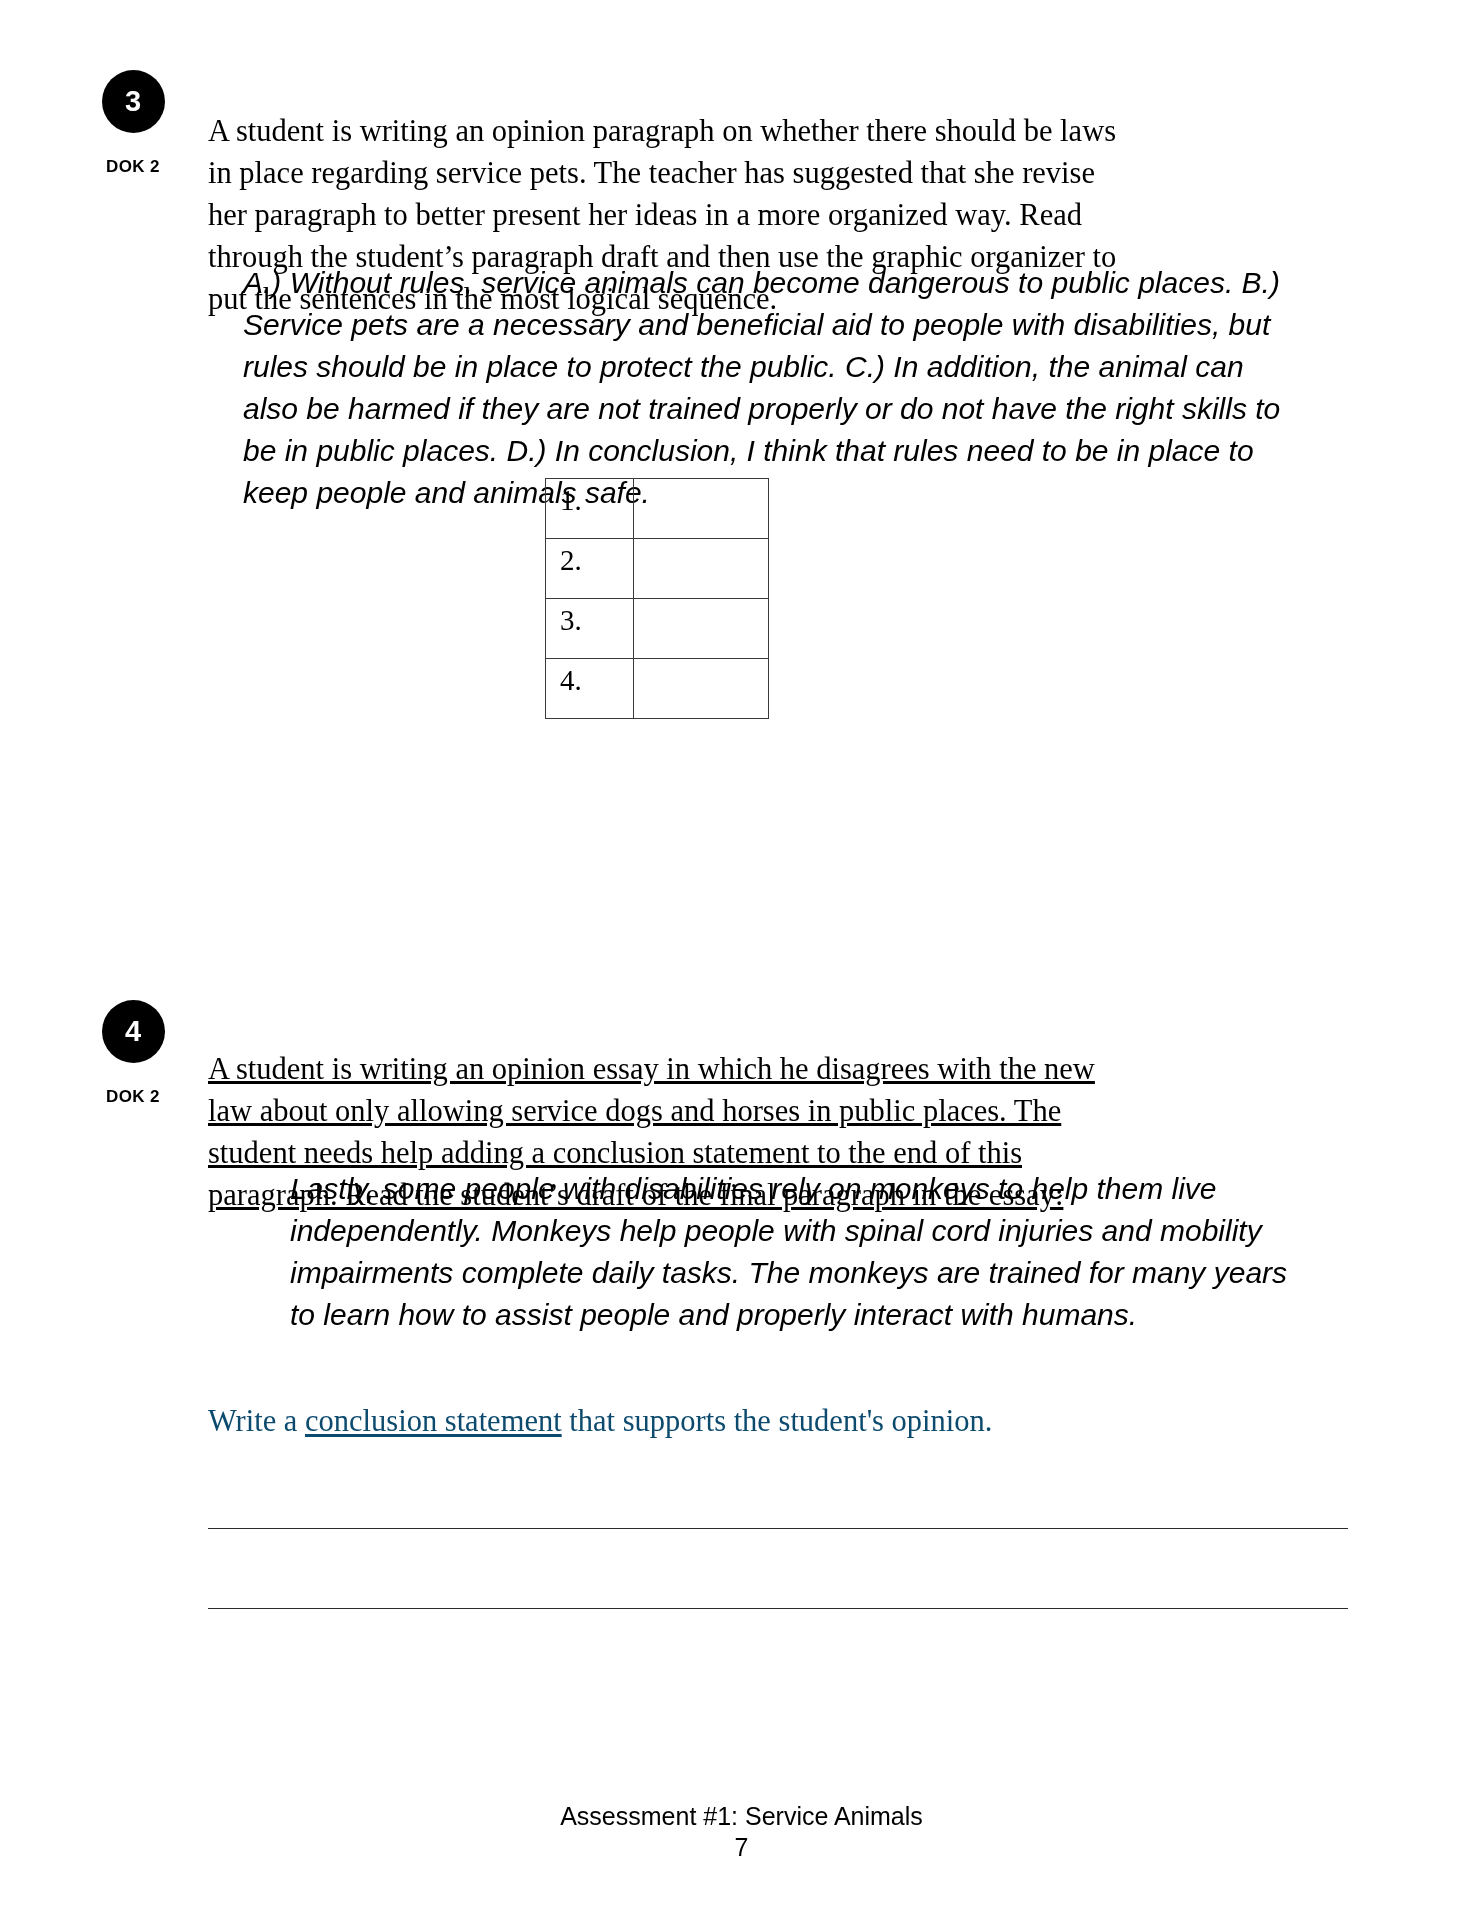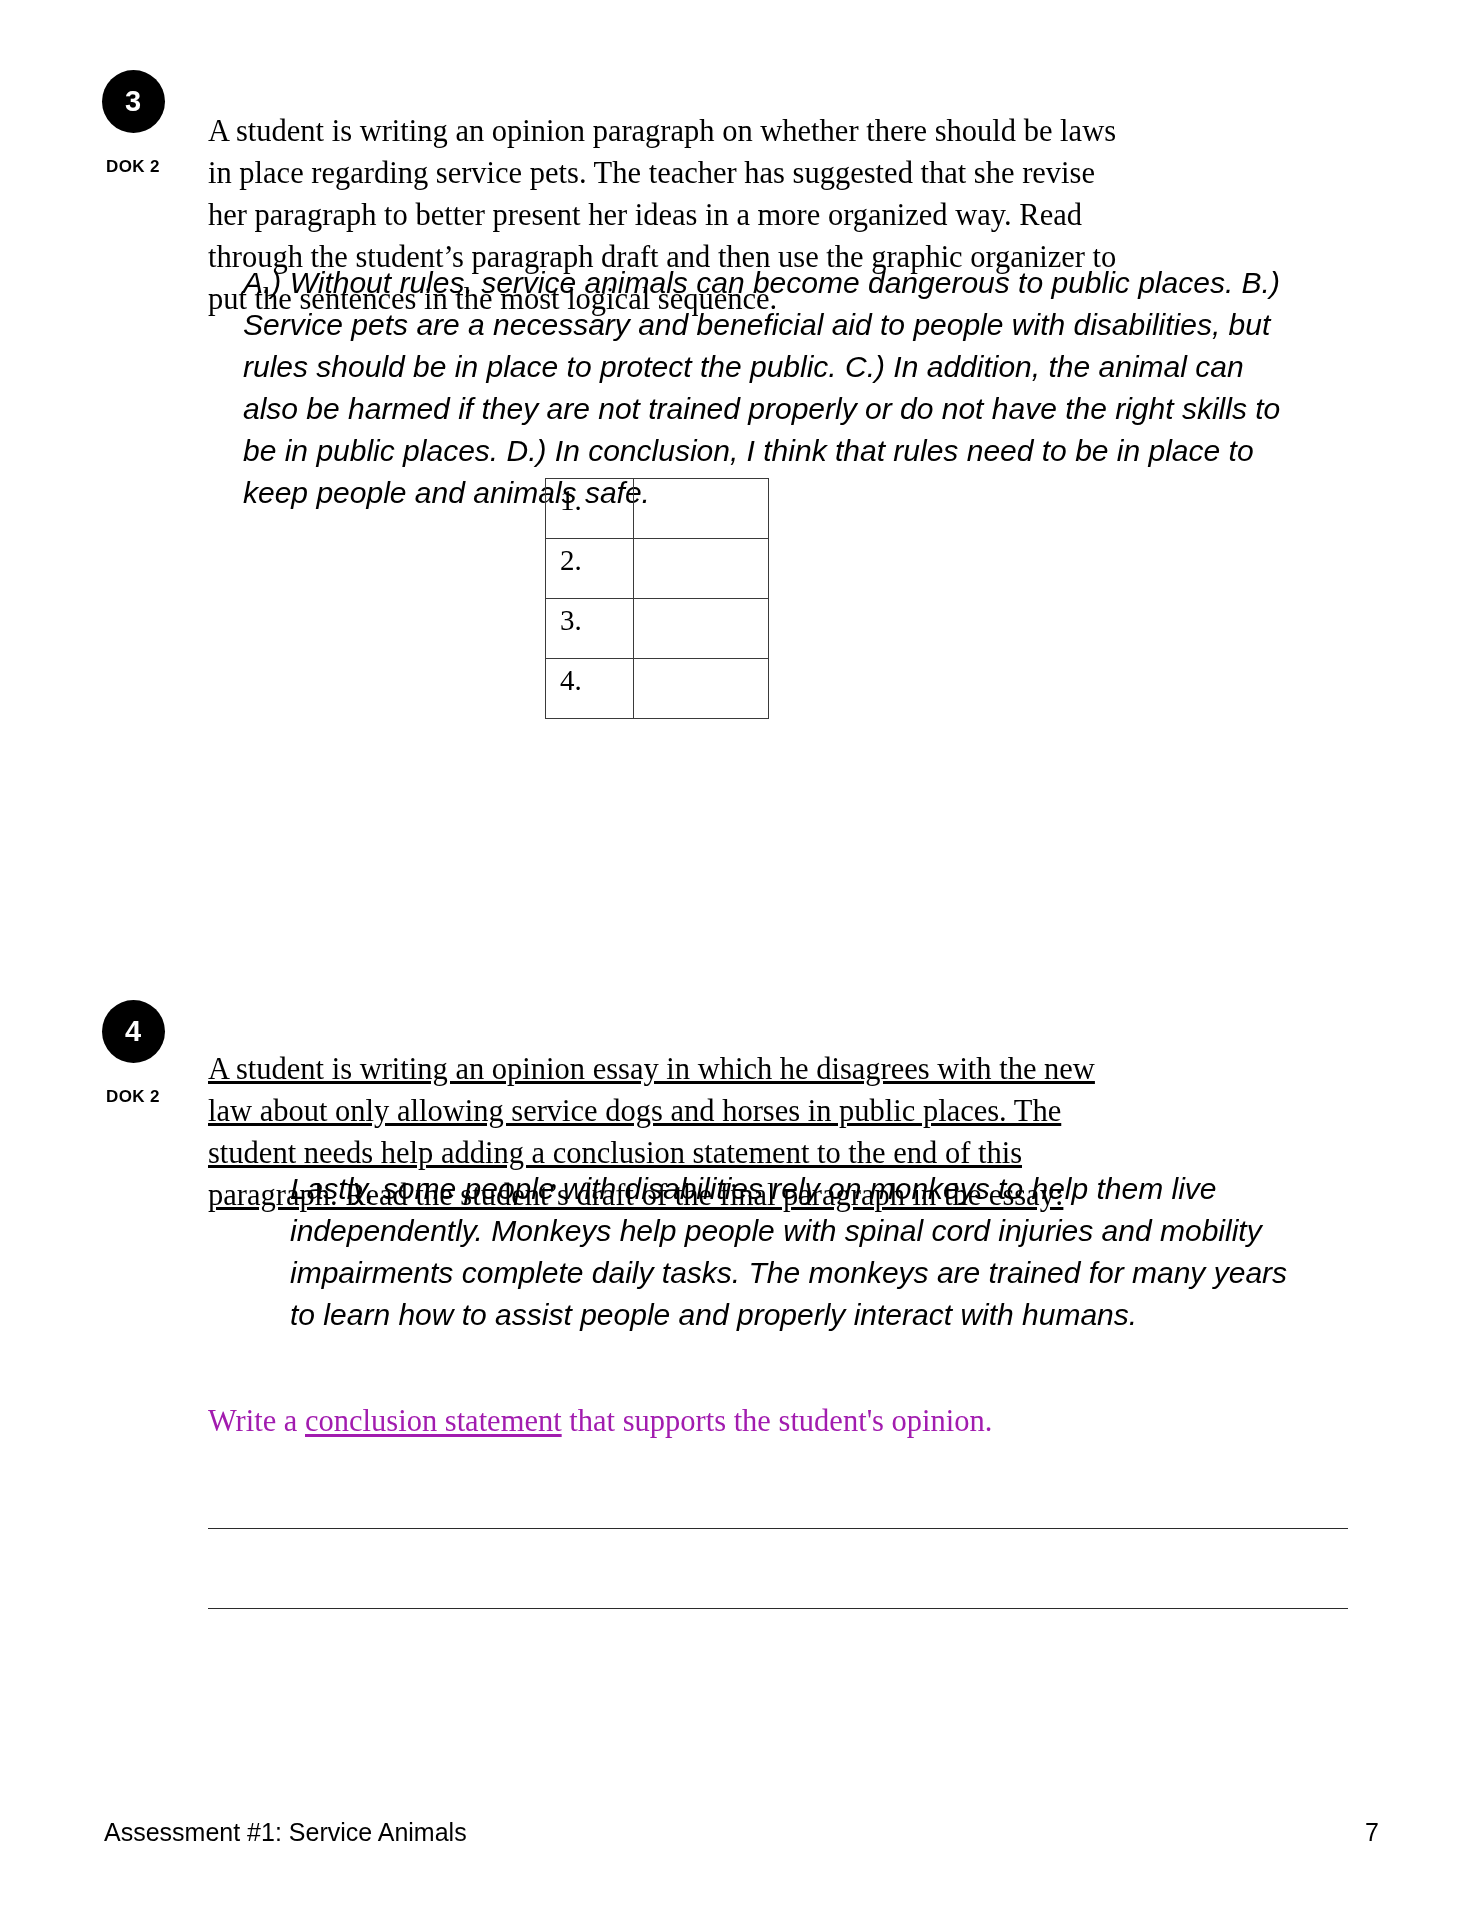--- a/index.html
+++ b/index.html
@@ -98,21 +98,21 @@
   .organizer td.ans-col { width: 120px; }
 
   
   .prompt-line {
     position: absolute;
     left: 208px;
     width: 1000px;
     font-family: "Liberation Serif", "DejaVu Serif", serif;
     font-size: 30.5px;
     line-height: 42px;
-    color: #a21caf;
+    color: #0c4a6e;
   }
   .prompt-line .underlined {
     text-decoration: underline;
     text-underline-offset: 3px;
   }
 
   
   .answer-line {
     position: absolute;
     left: 208px;
@@ -184,18 +184,18 @@
 
   <div class="stimulus" style="left:290px; top:1168px; width:1000px;">Lastly, some people with disabilities rely on monkeys to help them live independently. Monkeys help people with spinal cord injuries and mobility impairments complete daily tasks. The monkeys are trained for many years to learn how to assist people and properly interact with humans.</div>
 
   <div class="prompt-line" style="top:1400px;">
     <span>Write a </span><span class="underlined">conclusion statement</span><span> that supports the student's opinion.</span>
   </div>
 
   <div class="answer-line" style="top:1528px;"></div>
   <div class="answer-line" style="top:1608px;"></div>
 
-  <div class="footer" style="bottom:58px;">
+  <div class="footer" style="bottom:58px;flex-direction:column;">
     <div class="footer-title">Assessment #1: Service Animals</div>
     <div class="footer-page">7</div>
   </div>
 
 </div>
 
 </body></html>

